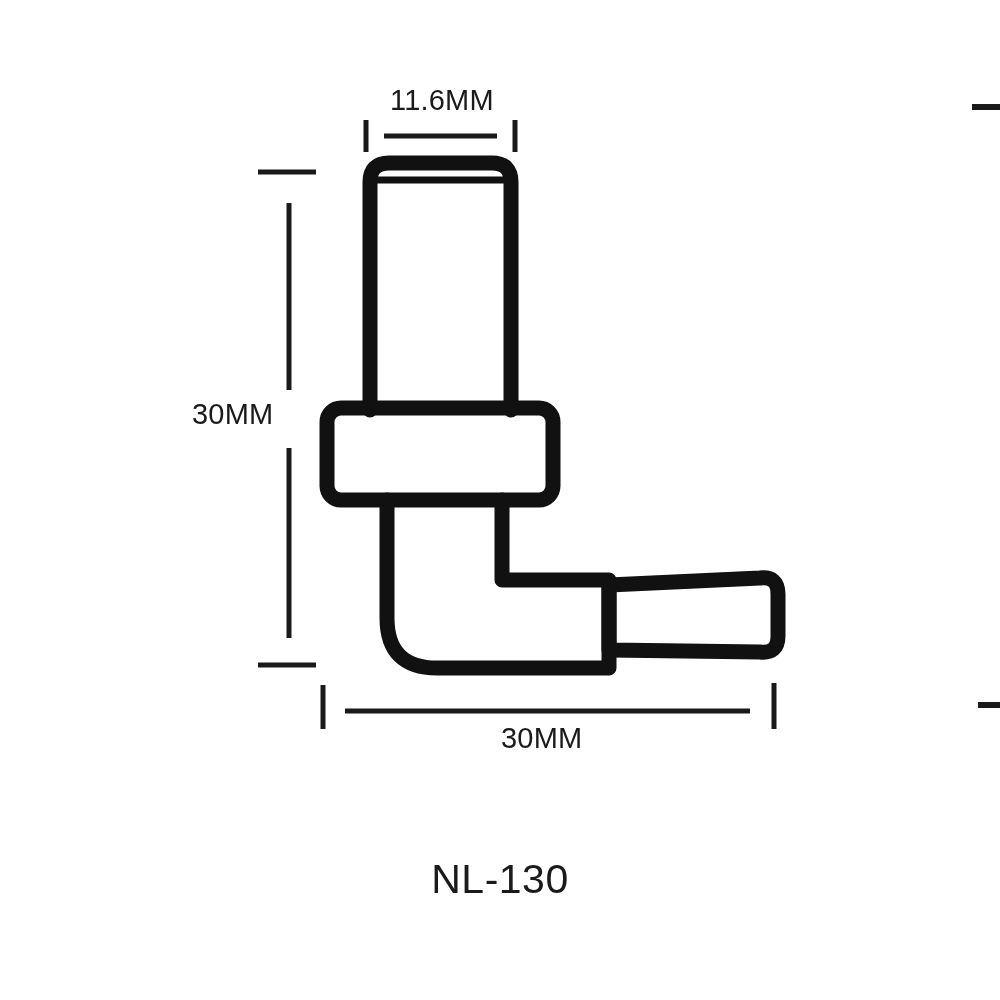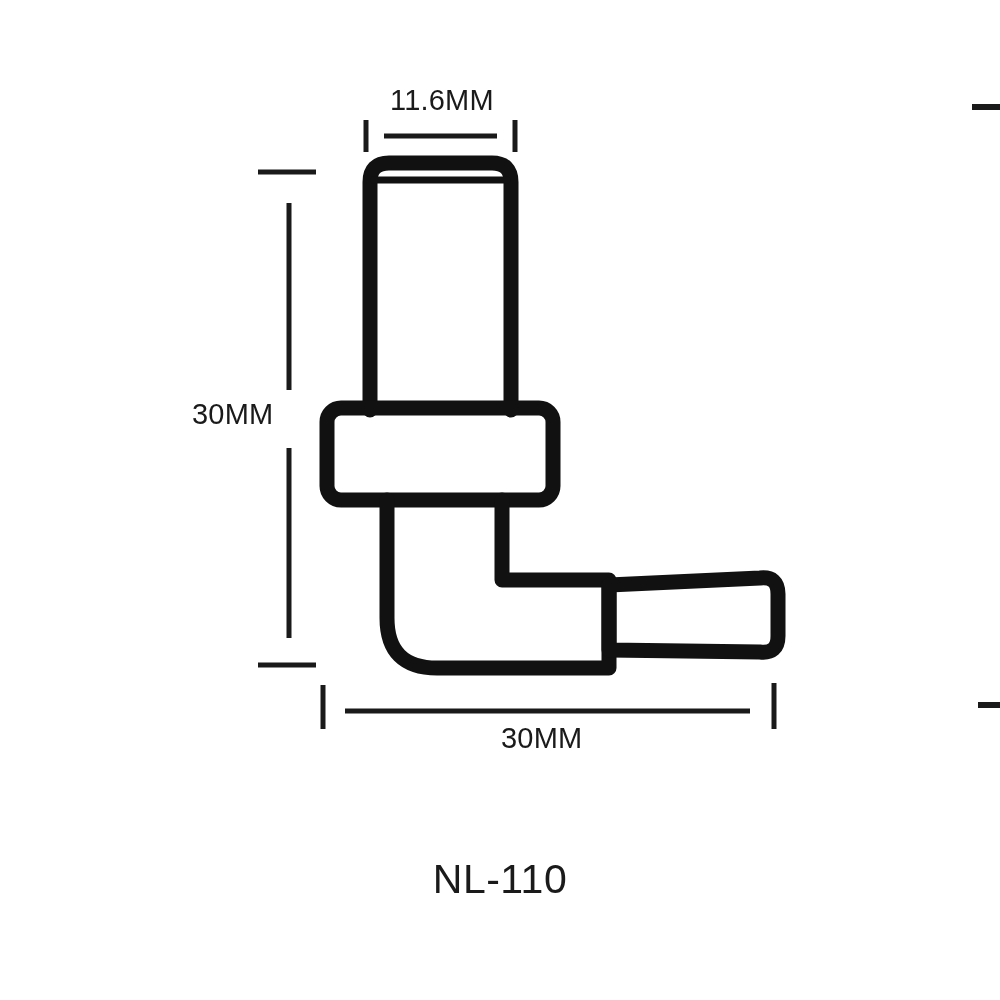--- a/index.html
+++ b/index.html
@@ -117,15 +117,15 @@
     </g>
 
   </svg>
 
   <div class="dim-label" id="label-width-top">11.6MM</div>
 
   <div class="dim-label" id="label-height-left">30MM</div>
 
   <div class="dim-label" id="label-length-bottom">30MM</div>
 
-  <div id="part-caption">NL-110</div>
+  <div id="part-caption">NL-130</div>
 
 </div>
 
 </body></html>

